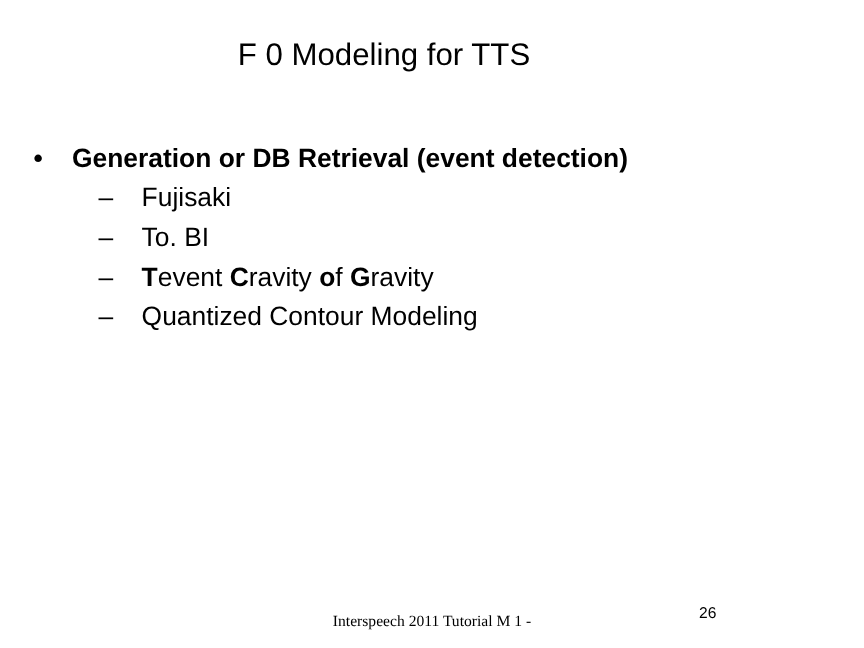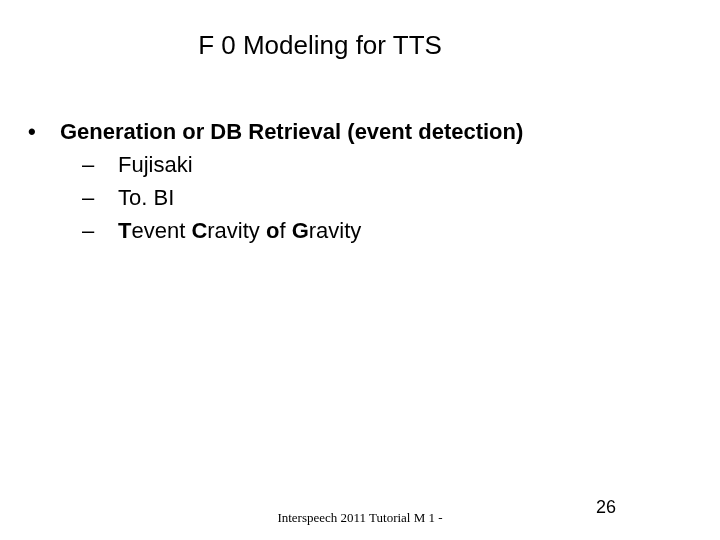--- a/index.html
+++ b/index.html
@@ -55,23 +55,23 @@
     font-size: 13px;
     text-align: center;
     font-family: Liberation Serif, serif;
   }
   .footer-center {
     display: inline-block;
     line-height: 1.25;
   }
   .page-num {
     position: absolute;
-    right: 24px;
+    right: 43px;
     bottom: 22px;
-    font-size: 18px;
+    font-size: 13px;
   }
 </style>
 </head>
 <body>
 
 <div class="slide">
 
   <h1 class="title">F 0 Modeling for TTS</h1>
 
   <div class="body">
@@ -80,20 +80,23 @@
     </div>
     <div class="l2">
       <span class="dash">–</span><span>Fujisaki</span>
     </div>
     <div class="l2">
       <span class="dash">–</span><span>To. BI</span>
     </div>
     <div class="l2">
       <span class="dash">–</span><span><span class="bold-first">T</span><span>event </span><span class="bold-first">C</span><span>ravity </span><span class="bold-first">o</span><span>f </span><span class="bold-first">G</span><span>ravity</span></span>
     </div>
+    <div class="l2">
+      <span class="dash">–</span><span>Quantized Contour Modeling</span>
+    </div>
   </div>
 
   <div class="footer">
     <div class="footer-center">
       <div>Interspeech 2011 Tutorial M 1 -</div>
     </div>
   </div>
   <div class="page-num">26</div>
 
 </div>

